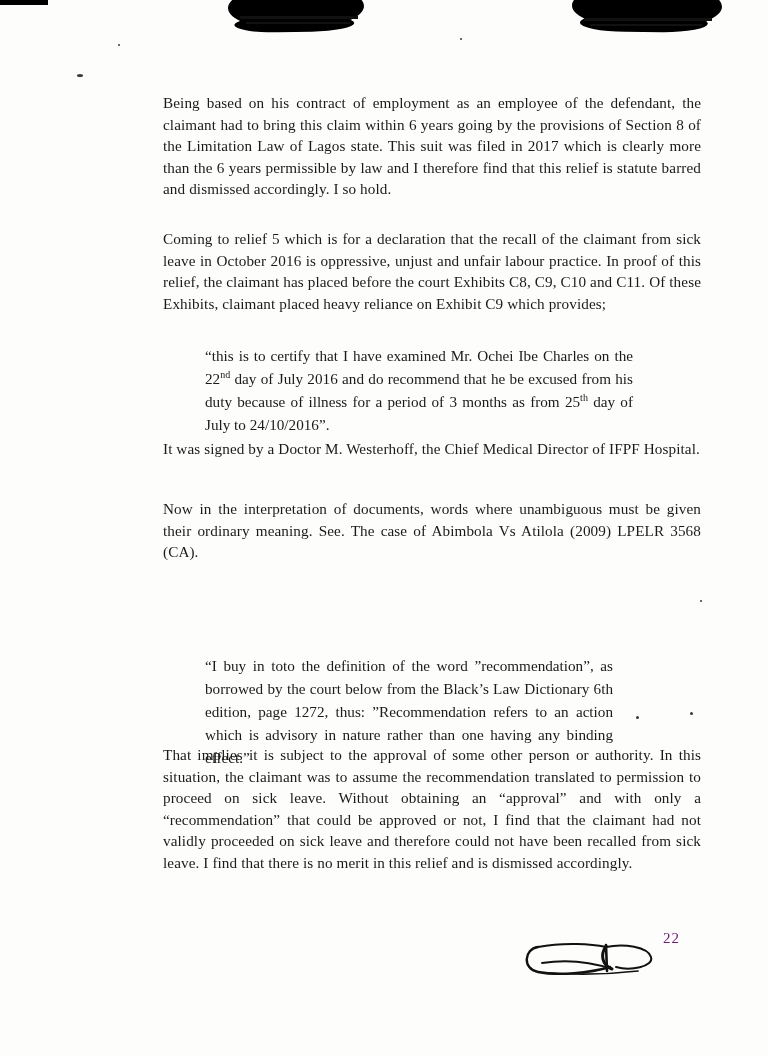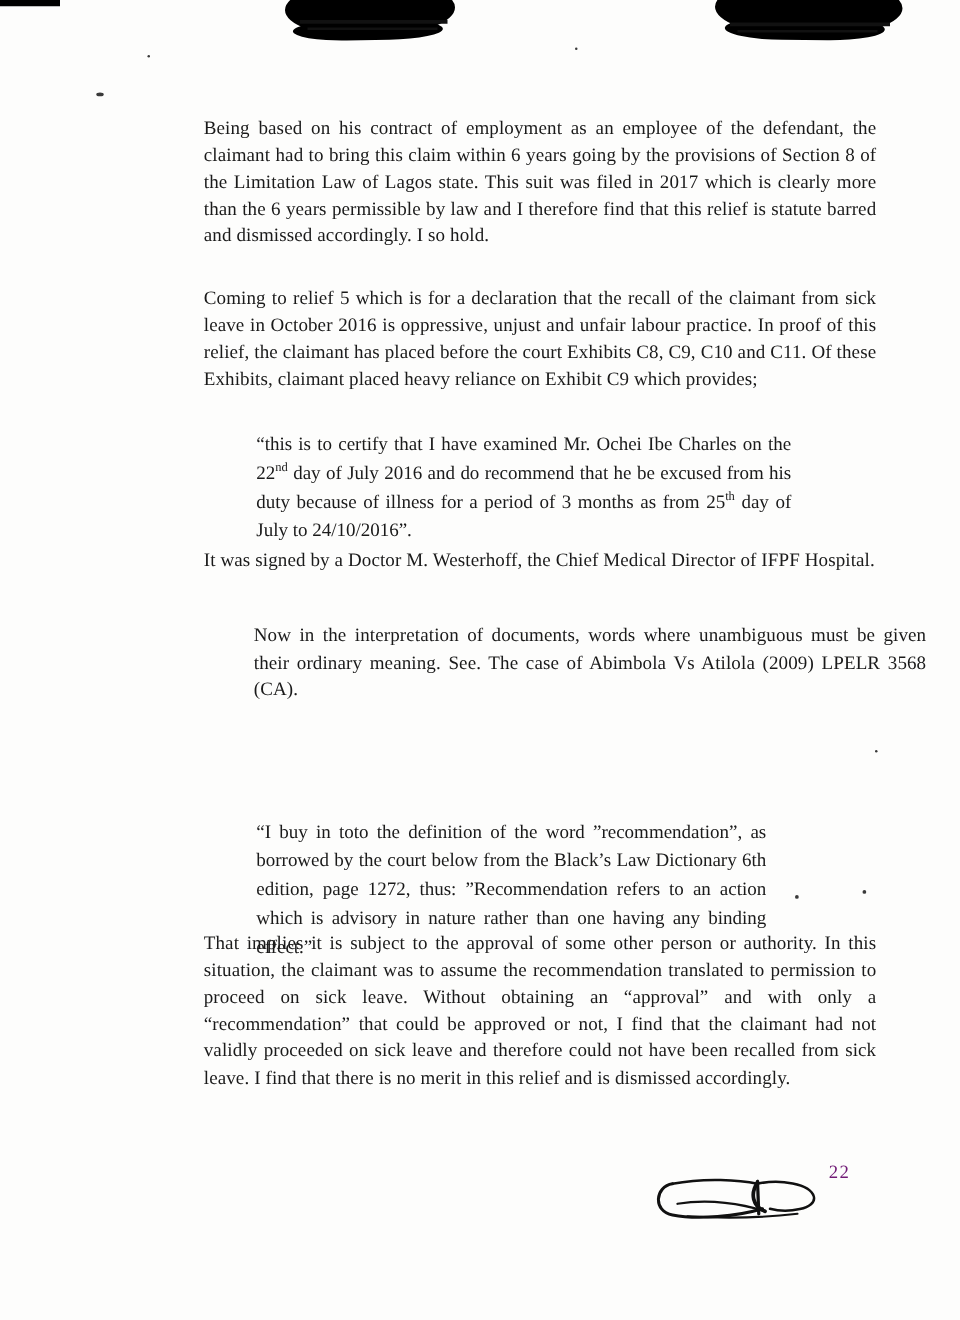--- a/index.html
+++ b/index.html
@@ -137,21 +137,21 @@
   <div class="body-text last-line-left" style="top: 92px;">Being based on his contract of employment as an employee of the defendant, the claimant had to bring this claim within 6 years going by the provisions of Section 8 of the Limitation Law of Lagos state. This suit was filed in 2017 which is clearly more than the 6 years permissible by law and I therefore find that this relief is statute barred and dismissed accordingly. I so hold.</div>
 
   <div class="body-text last-line-left" style="top: 228px;">Coming to relief 5 which is for a declaration that the recall of the claimant from sick leave in October 2016 is oppressive, unjust and unfair labour practice. In proof of this relief, the claimant has placed before the court Exhibits C8, C9, C10 and C11. Of these Exhibits, claimant placed heavy reliance on Exhibit C9 which provides;</div>
 
   <div class="quote-block" style="top: 344px;">
     <span>“this is to certify that I have examined Mr. Ochei Ibe Charles on the 22</span><sup>nd</sup><span> day of July 2016 and do recommend that he be excused from his duty because of illness for a period of 3 months as from 25</span><sup>th</sup><span> day of July to 24/10/2016”.</span>
   </div>
 
   <div class="body-text last-line-left" style="top: 438px;">It was signed by a Doctor M. Westerhoff, the Chief Medical Director of IFPF Hospital.</div>
 
-  <div class="body-text last-line-left" style="top: 498px; margin-left: 40px;">Now in the interpretation of documents, words where unambiguous must be given their ordinary meaning. See. The case of Abimbola Vs Atilola (2009) LPELR 3568 (CA).</div>
+  <div class="body-text last-line-left" style="top: 498px;">Now in the interpretation of documents, words where unambiguous must be given their ordinary meaning. See. The case of Abimbola Vs Atilola (2009) LPELR 3568 (CA).</div>
 
 
   <div class="quote-block" style="top: 628px; width: 408px; margin-top: 26px;">“I buy in toto the definition of the word ”recommendation”, as borrowed by the court below from the Black’s Law Dictionary 6th edition, page 1272, thus: ”Recommendation refers to an action which is advisory in nature rather than one having any binding effect.”</div>
 
   <div class="body-text last-line-left" style="top: 744px;">That implies it is subject to the approval of some other person or authority. In this situation, the claimant was to assume the recommendation translated to permission to proceed on sick leave. Without obtaining an “approval” and with only a “recommendation” that could be approved or not, I find that the claimant had not validly proceeded on sick leave and therefore could not have been recalled from sick leave. I find that there is no merit in this relief and is dismissed accordingly.</div>
 
   <svg class="signature" viewBox="0 0 150 70">
     <g fill="none" stroke="#111111" stroke-width="2.1" stroke-linecap="round">
       <path d="M18 22 C 4 24, 2 44, 18 47 C 38 51, 70 48, 90 42" stroke-width="2.4"></path>
       <path d="M18 22 C 44 17, 72 19, 86 22" stroke-width="2.0"></path>

